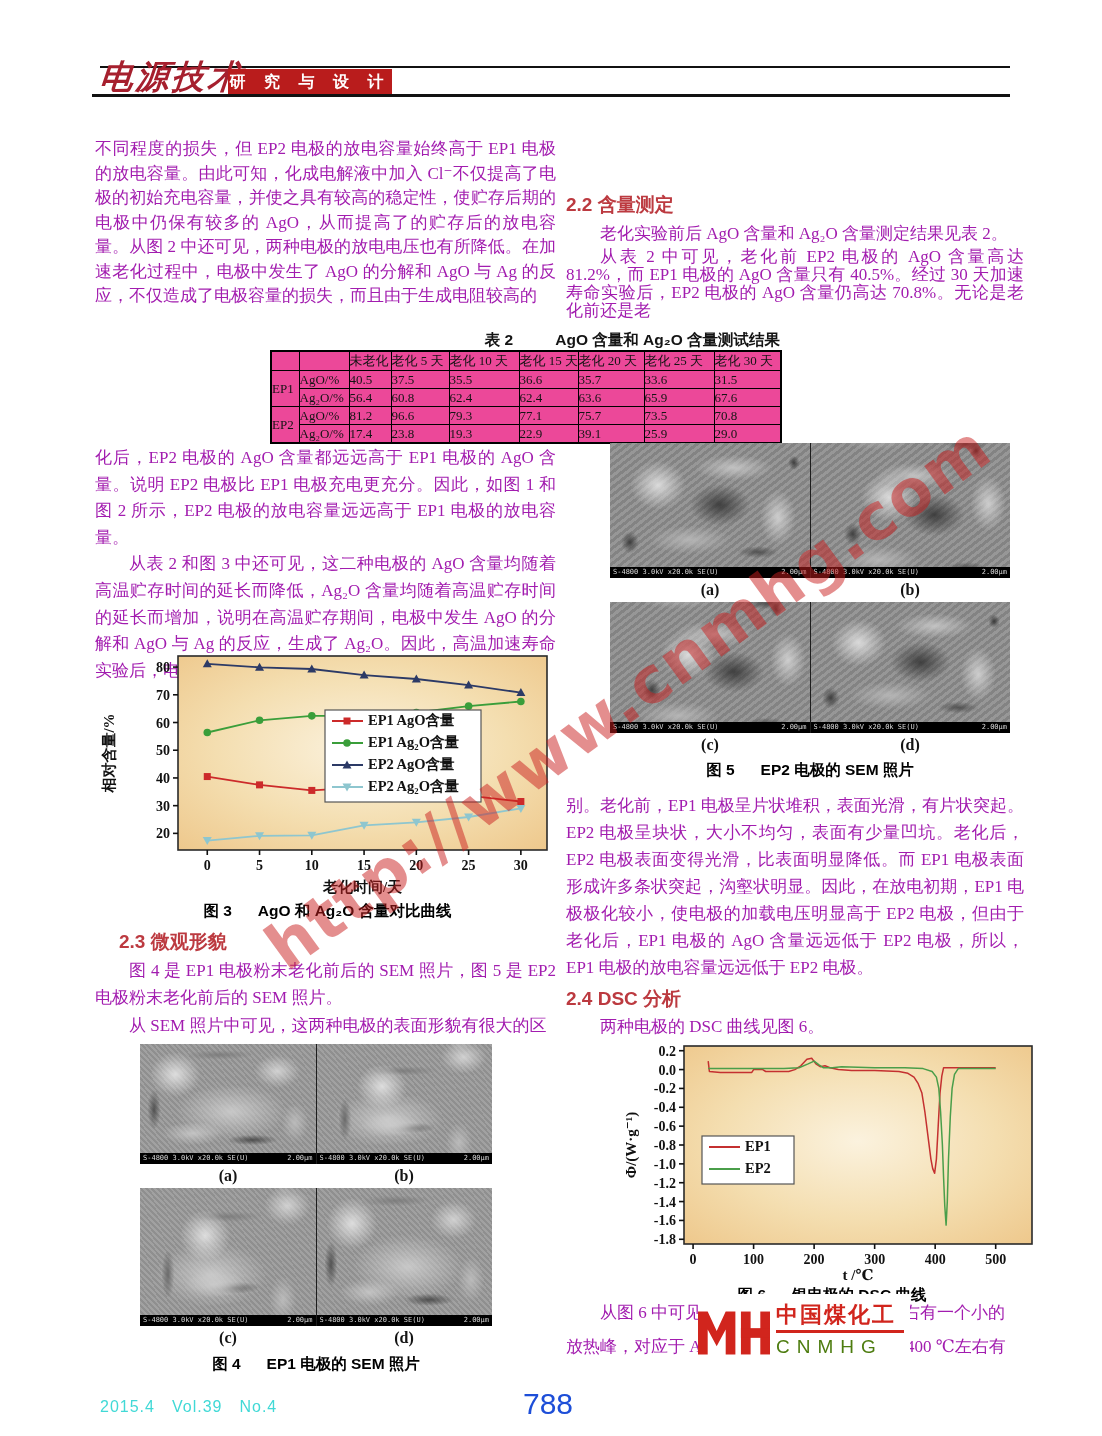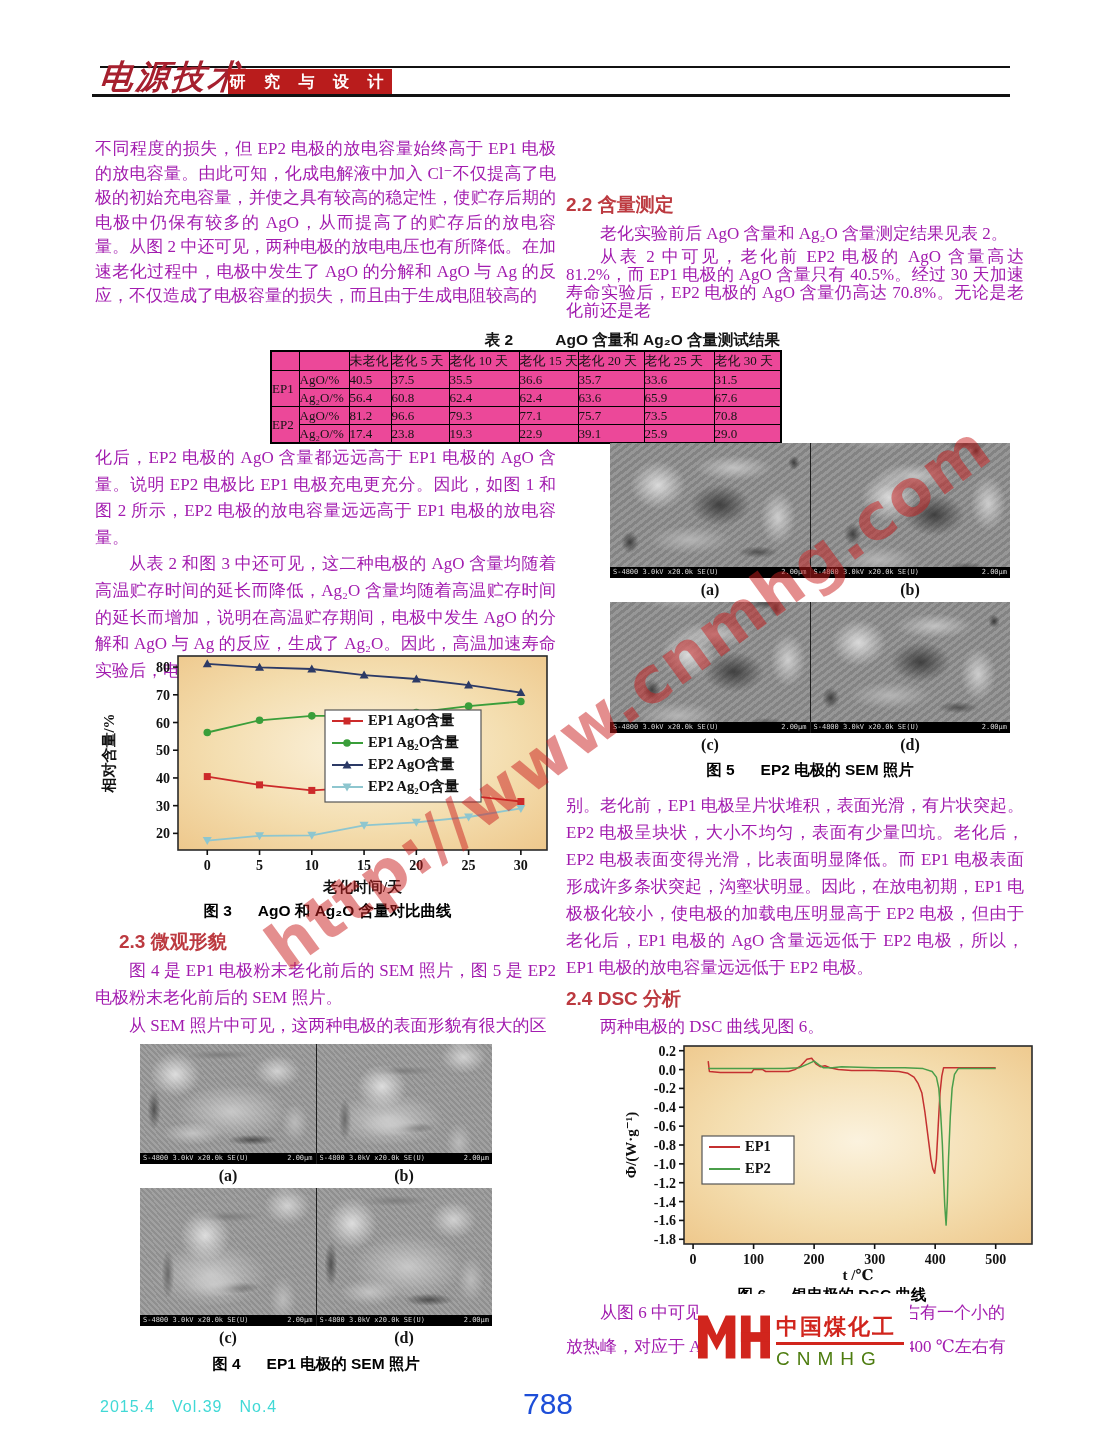--- a/index.html
+++ b/index.html
@@ -55,21 +55,21 @@
     background-color:#8e8e8e;}
   .tex.shift{background-position:30px 12px,-20px 8px,10px -14px,-12px 20px,22px -8px,14px 10px,-18px -12px,8px 16px,0 0;}
   .sbar{position:absolute;left:0;right:0;bottom:0;height:11px;background:#000;color:#d8d8d8;
         display:flex;justify-content:space-between;align-items:center;padding:0 3px;
         font-family:"DejaVu Sans Mono",monospace;font-size:7px;line-height:11px;}
   .ablabels{display:flex;font-weight:bold;font-size:16px;}
   .ablabels span{width:50%;text-align:center;}
   .wm{font-family:"DejaVu Sans","Liberation Sans",sans-serif;font-weight:bold;
       font-size:64px;color:rgba(201,30,30,0.5);white-space:nowrap;letter-spacing:2px;
       transform:rotate(-36deg);pointer-events:none;z-index:50;}
-  .logoBox{background:#fff;z-index:40;display:flex;align-items:flex-end;}
+  .logoBox{background:#fff;z-index:40;display:flex;align-items:flex-start;}
   .logoTxt .cn{font-family:"Liberation Sans","DejaVu Sans",sans-serif;font-weight:bold;
       font-size:22px;color:#d1251d;letter-spacing:2px;line-height:26px;}
   .logoTxt .rl{height:3px;background:#d1251d;margin:2px 0 3px 0;}
   .logoTxt .en{font-family:"Liberation Sans","DejaVu Sans",sans-serif;font-size:19px;
       color:#4d7c0f;letter-spacing:7px;}
   .footerIssue{font-family:"Liberation Sans","DejaVu Sans",sans-serif;font-size:16px;color:#41d9d6;letter-spacing:1px;}
   .footerPage{font-family:"Liberation Sans","DejaVu Sans",sans-serif;font-size:30px;color:#1d4ed8;}
   svg text{font-family:"Liberation Serif","DejaVu Serif",serif;}
 </style>
 </head>

